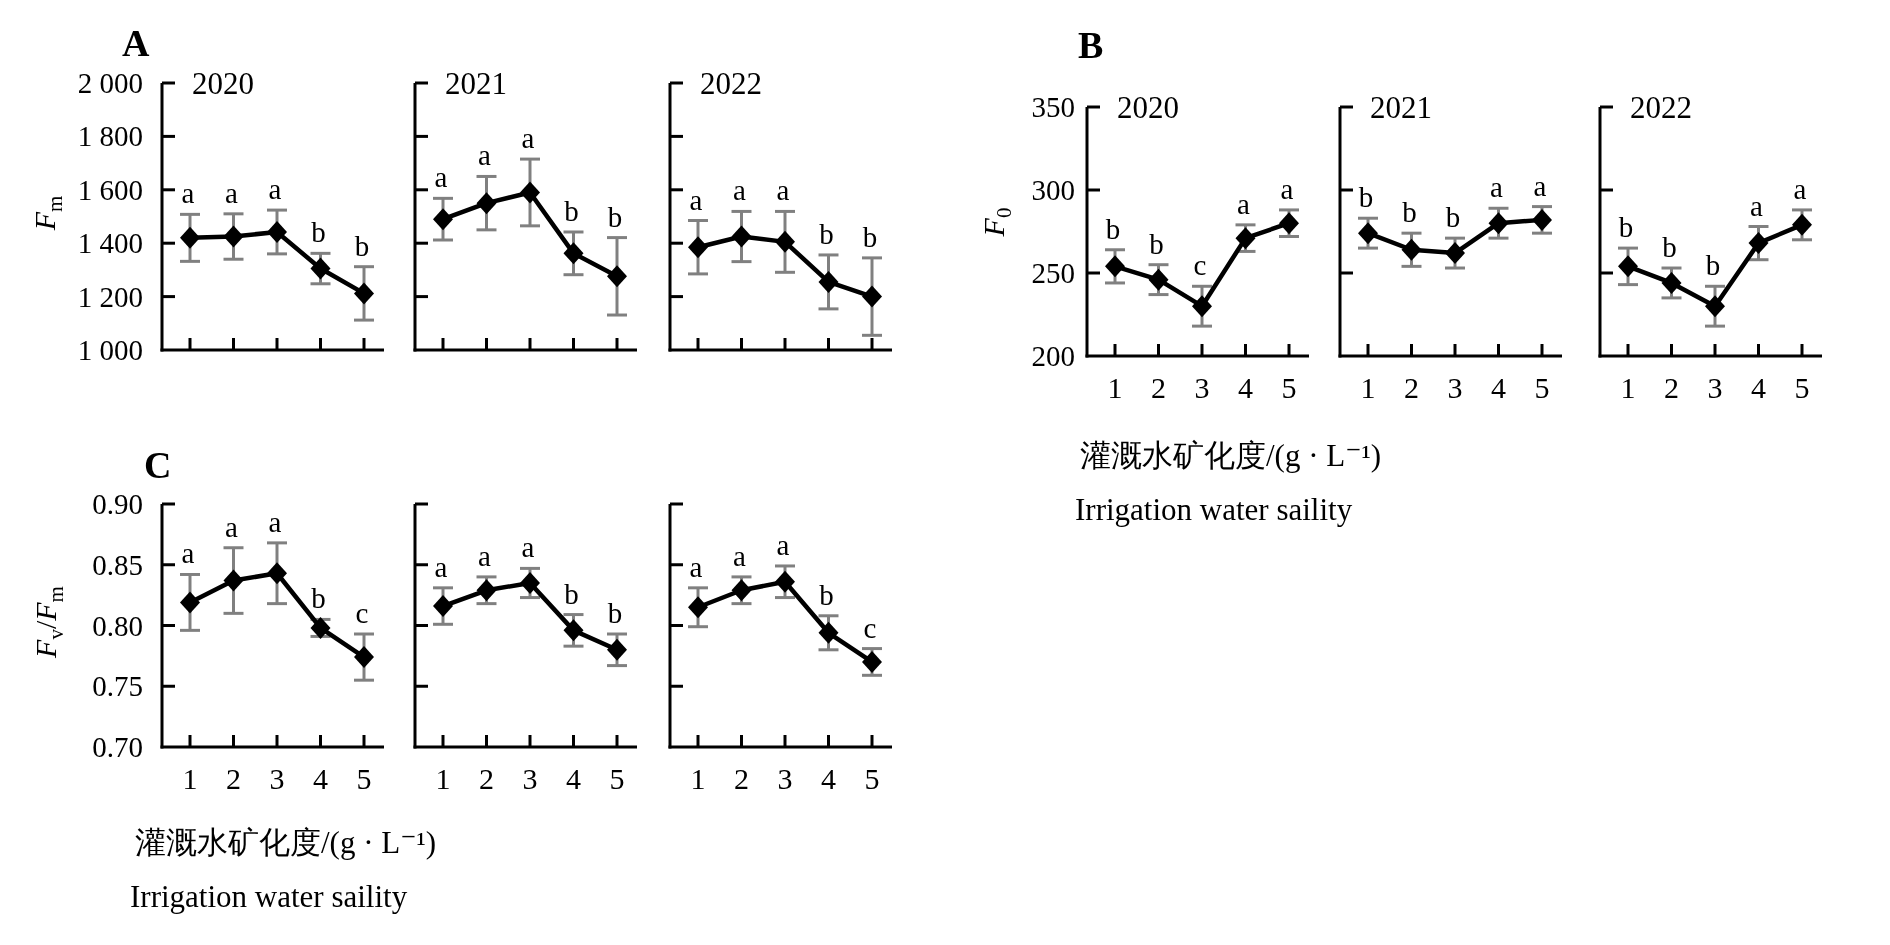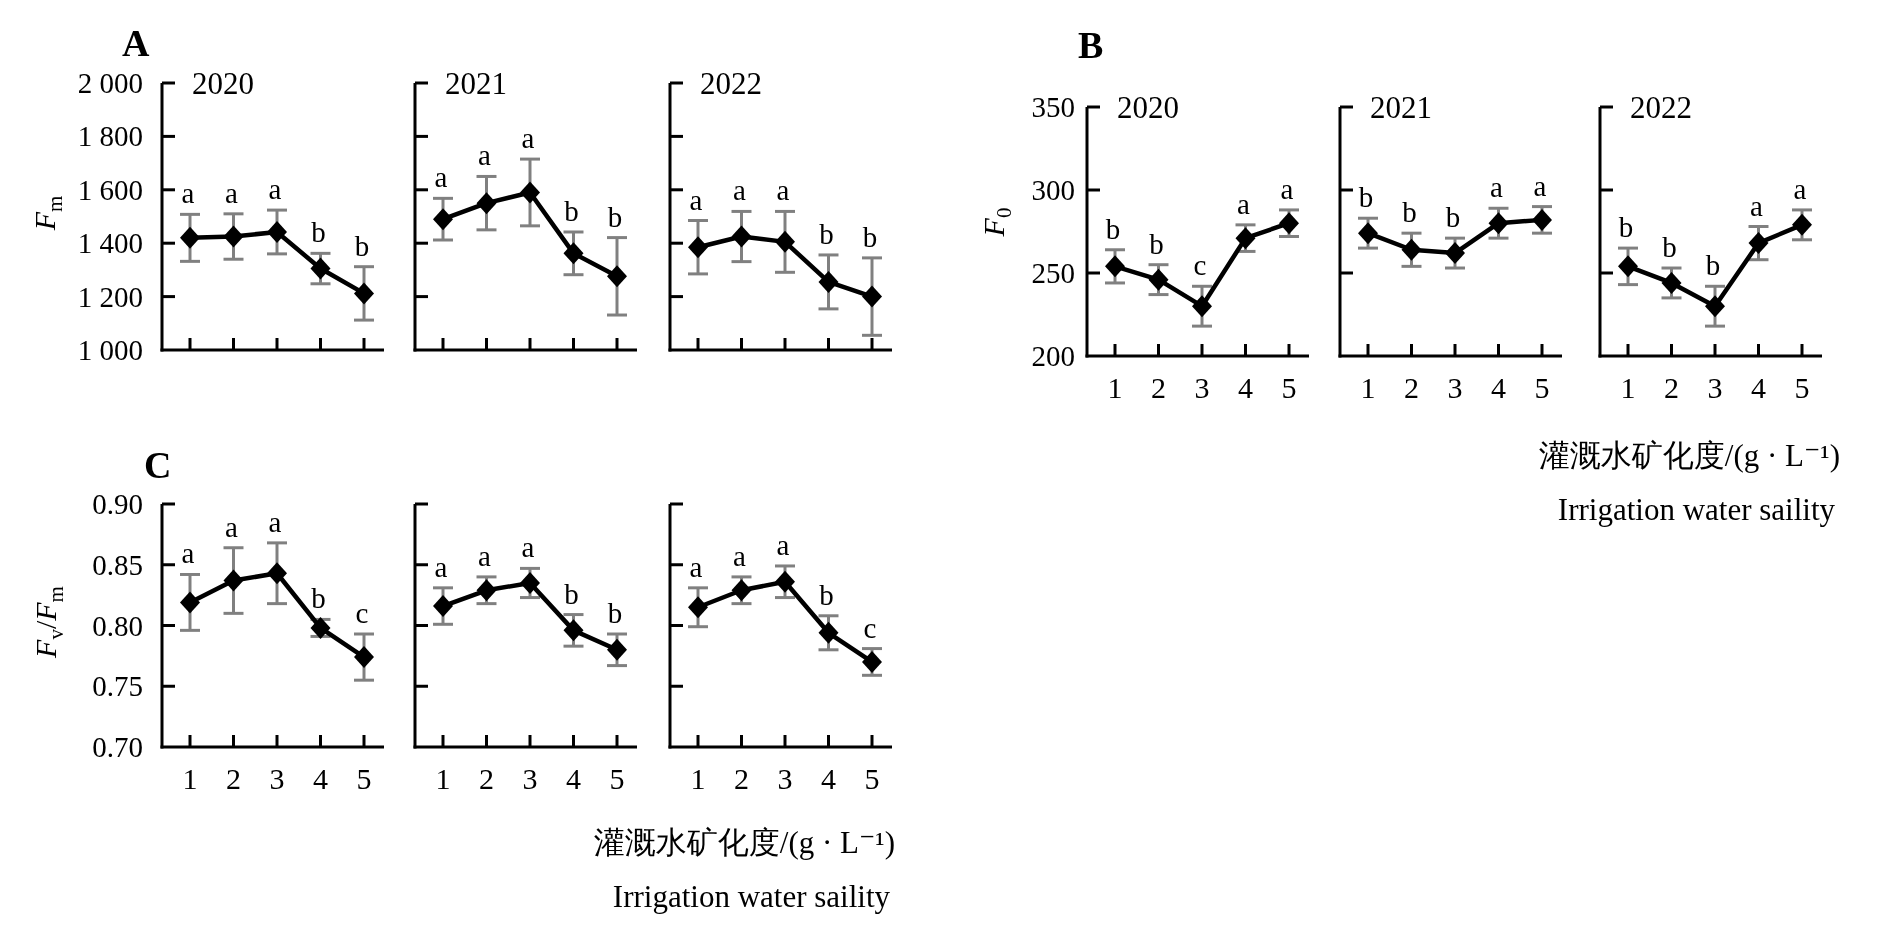--- a/index.html
+++ b/index.html
@@ -4,21 +4,21 @@
 <style>
   html,body{margin:0;padding:0;background:#ffffff;}
   .page{position:relative;width:1890px;height:945px;background:#ffffff;overflow:hidden;
         font-family:"Liberation Serif","DejaVu Serif",serif;color:#000;}
   #chart-svg{position:absolute;left:0;top:0;}
   .panel-label{position:absolute;font-size:38px;font-weight:bold;line-height:1;}
   .ylab{position:absolute;font-size:30px;white-space:nowrap;
         transform:translate(-50%,-50%) rotate(-90deg);line-height:1;}
   .ylab .it{font-style:italic;}
   .ylab sub{font-size:21px;font-style:normal;line-height:0;}
-  .caption{position:absolute;width:760px;text-align:right;transform:translateX(-50%);
+  .caption{position:absolute;width:760px;text-align:left;transform:translateX(-50%);
            font-size:31px;line-height:1.2;white-space:nowrap;}
   #cap-b-zh{left:1460px;top:437px;}
   #cap-b-en{left:1455px;top:491px;}
   #cap-c-zh{left:515px;top:824px;}
   #cap-c-en{left:510px;top:878px;}
   #lbl-A{left:122px;top:24px;}
   #lbl-B{left:1078px;top:26px;}
   #lbl-C{left:144px;top:446px;}
   #ylab-A{left:45px;top:213px;}
   #ylab-B{left:994px;top:222px;}

